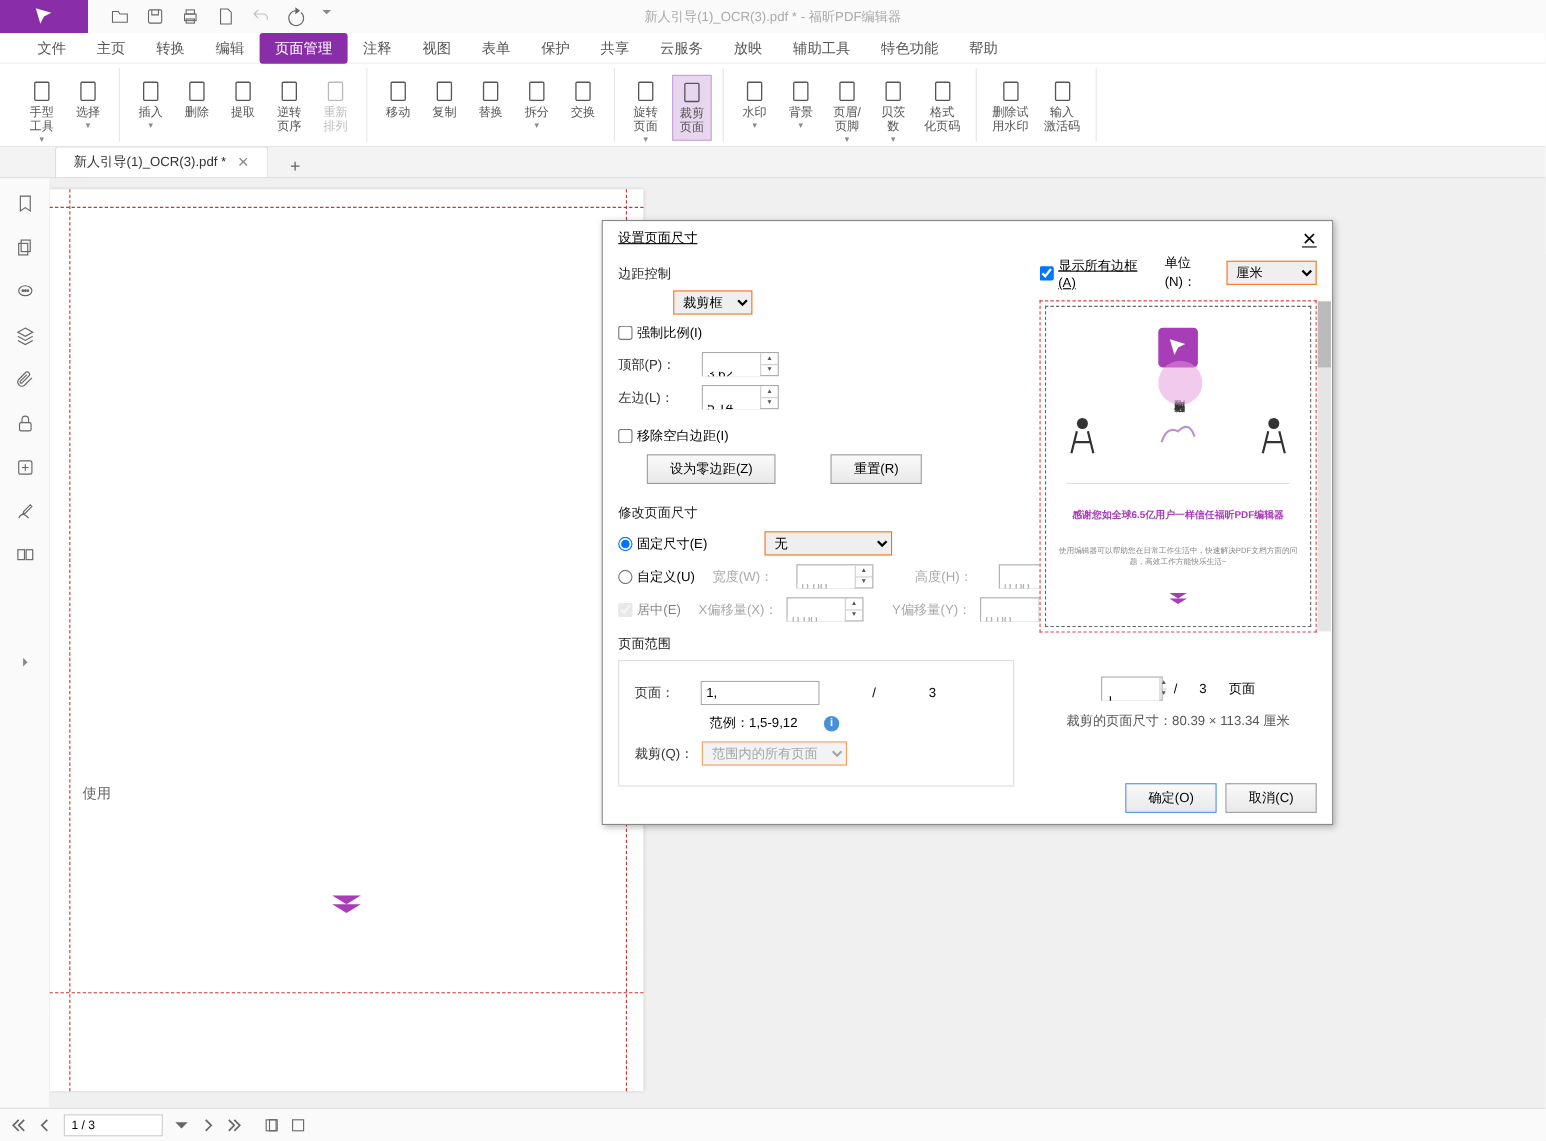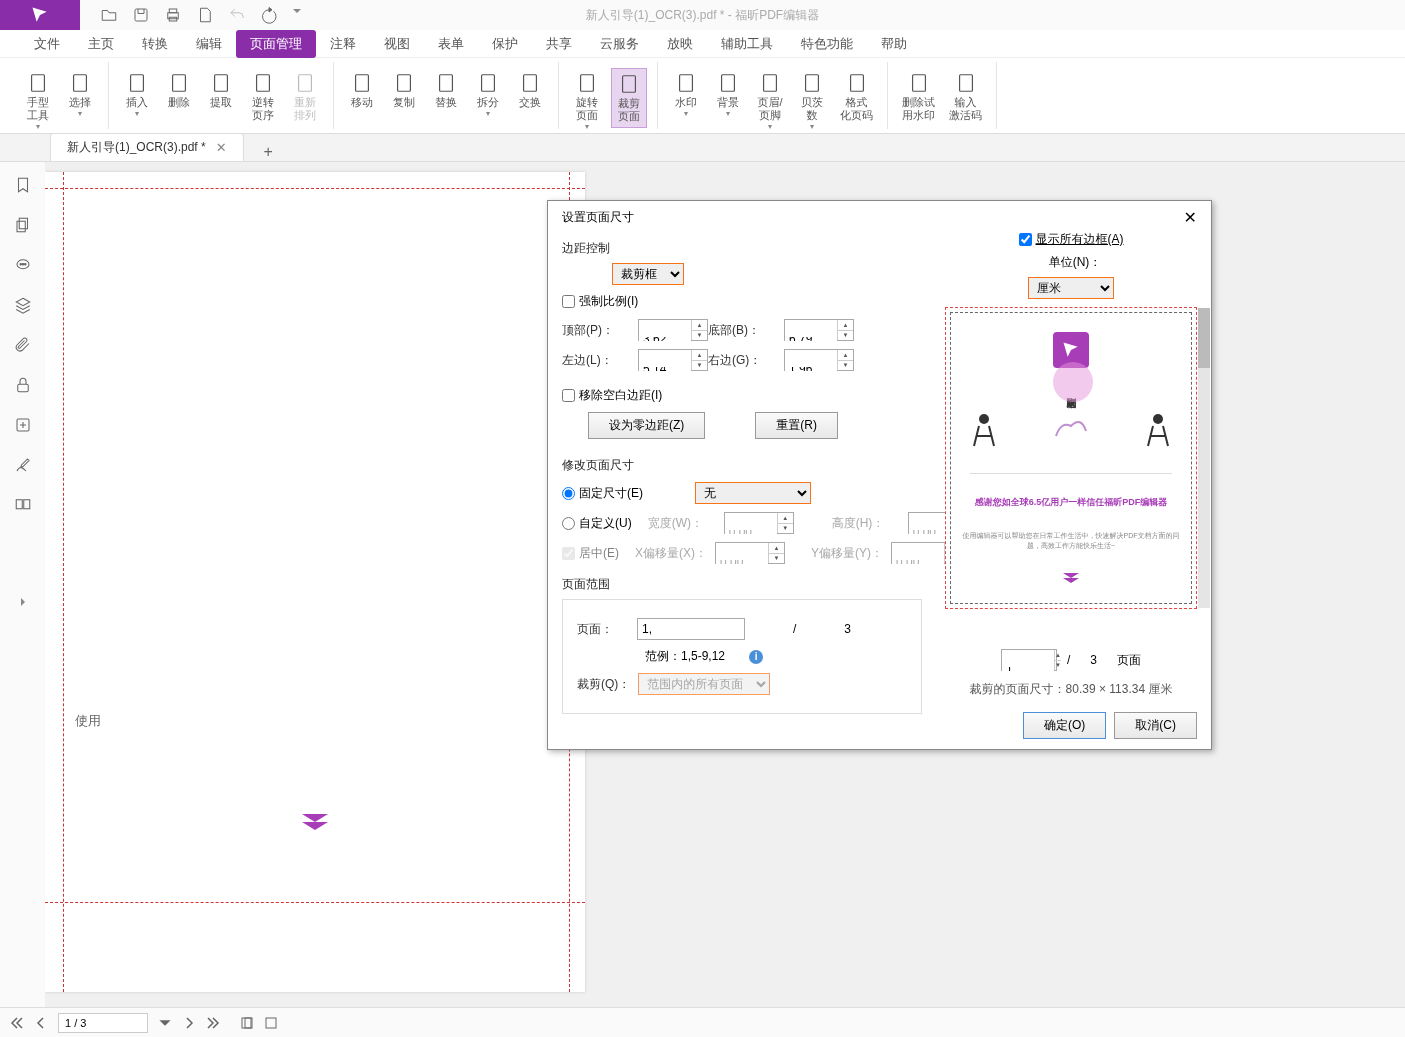--- a/index.html
+++ b/index.html
@@ -43,21 +43,21 @@
 
 .doc-area { flex: 1; background: #f0f0f0; display: flex; justify-content: flex-start; padding-top: 10px; position: relative; overflow: hidden; }
 .page { width: 540px; height: 820px; background: #fff; box-shadow: 0 0 3px rgba(0,0,0,0.15); position: relative; }
 .crop-guides { position: absolute; inset: 0; pointer-events: none; }
 .crop-h { position: absolute; left: 0; right: 0; border-top: 1px dashed #cc3333; }
 .crop-v { position: absolute; top: 0; bottom: 0; border-left: 1px dashed #cc3333; }
 .page-content { position: absolute; left: 30px; top: 540px; color: #666; font-size: 13px; }
 .page-chevron { position: absolute; left: 50%; top: 640px; transform: translateX(-50%); }
 .page-chevron svg { width: 30px; height: 20px; fill: #a83db8; }
 .dialog { position: absolute; left: 547px; top: 200px; width: 665px; height: 550px; background: #fff; border: 1px solid #888; box-shadow: 2px 2px 6px rgba(0,0,0,0.3); font-size: 12px; }
-.dialog-title { padding: 7px 14px; display: flex; justify-content: space-between; align-items: center; }
+.dialog-title { padding: 7px 14px; display: flex; justify-content: space-between; align-items: flex-start; text-decoration: underline; }
 .dialog-close { cursor: pointer; font-size: 16px; }
 .dialog-body { padding: 6px 14px; }
 
 .section { margin-bottom: 12px; }
 .section-title { color: #222; margin-bottom: 6px; }
 
 .top-row { display: flex; justify-content: space-between; align-items: center; }
 .field-row { display: flex; align-items: center; gap: 8px; margin: 8px 0; }
 .field-label { color: #333; min-width: 68px; }
 .field-label.dis { color: #aaa; }
@@ -68,25 +68,25 @@
 .spin-btns div { flex: 1; font-size: 6px; display: flex; align-items: center; justify-content: center; cursor: pointer; color: #555; }
 .spin-btns div:first-child { border-bottom: 1px solid #ccc; }
 select { border: 1px solid #f97316; height: 22px; font-size: 12px; padding: 0 4px; }
 input[type="text"] { border: 1px solid #aaa; height: 22px; font-size: 12px; padding: 0 4px; }
 input[type="checkbox"], input[type="radio"] { margin-right: 4px; vertical-align: middle; }
 .chk-label { display: inline-flex; align-items: center; }
 
 .btn { border: 1px solid #999; background: linear-gradient(#fafafa, #e8e8e8); padding: 4px 20px; cursor: pointer; font-size: 12px; }
 .btn.primary { border-color: #4a90d9; }
 
-.margin-grid { display: flex; }
+.margin-grid { display: flex; gap: 40px; }
 
 
 .preview-col { position: absolute; right: 14px; top: 30px; width: 252px; }
-.unit-row { display: flex; align-items: center; gap: 6px; justify-content: flex-end; margin-bottom: 8px; flex-direction: column; }
+.unit-row { display: flex; align-items: center; gap: 6px; justify-content: flex-end; margin-bottom: 8px; }
 .preview-box { width: 252px; height: 302px; border: 1px dashed #d44; padding: 4px; background: #fff; position: relative; }
 .preview-scroll { position: absolute; right: -14px; top: 0; width: 12px; height: 300px; background: #e5e5e5; }
 .preview-scroll-thumb { width: 100%; height: 60px; background: #bbb; }
 .preview-inner { border: 1px dashed #666; height: 100%; padding: 8px; display: flex; flex-direction: column; align-items: center; justify-content: space-around; }
 .pv-logo { width: 36px; height: 36px; background: #a83db8; border-radius: 4px; display: flex; align-items: center; justify-content: center; }
 .pv-circle { position: absolute; width: 40px; height: 40px; border-radius: 50%; background: rgba(230, 150, 220, 0.5); top: 30px; right: 90px; }
 .pv-figures { display: flex; justify-content: space-between; width: 100%; padding: 0 10px; }
 .pv-fig { width: 30px; height: 40px; }
 .pv-text1 { font-size: 9px; color: #a83db8; font-weight: bold; text-align: center; }
 .pv-text2 { font-size: 7px; color: #888; text-align: center; line-height: 1.4; }
@@ -422,42 +422,20 @@
               <span class="field-label">左边(L)：</span>
               <span class="spin">
                   <input value="5.14" style="">
                   <span class="spin-btns">
                     <div>▲</div>
                     <div>▼</div>
                   </span>
                 </span>
             </div>
           </div>
-          <div>
-            <div class="field-row">
-              <span class="field-label">底部(B)：</span>
-              <span class="spin">
-                  <input value="6.79" style="">
-                  <span class="spin-btns">
-                    <div>▲</div>
-                    <div>▼</div>
-                  </span>
-                </span>
-            </div>
-            <div class="field-row">
-              <span class="field-label">右边(G)：</span>
-              <span class="spin">
-                  <input value="1.96" style="">
-                  <span class="spin-btns">
-                    <div>▲</div>
-                    <div>▼</div>
-                  </span>
-                </span>
-            </div>
-          </div>
         </div>
         <label class="chk-label" style="margin:8px 0; display:flex">
           <input type="checkbox" style="">
             <span>移除空白边距(I)</span>
         </label>
         <div style="display:flex; gap:50px; padding-left:26px">
           <button class="btn">设为零边距(Z)</button>
           <button class="btn">重置(R)</button>
         </div>
       </div>

